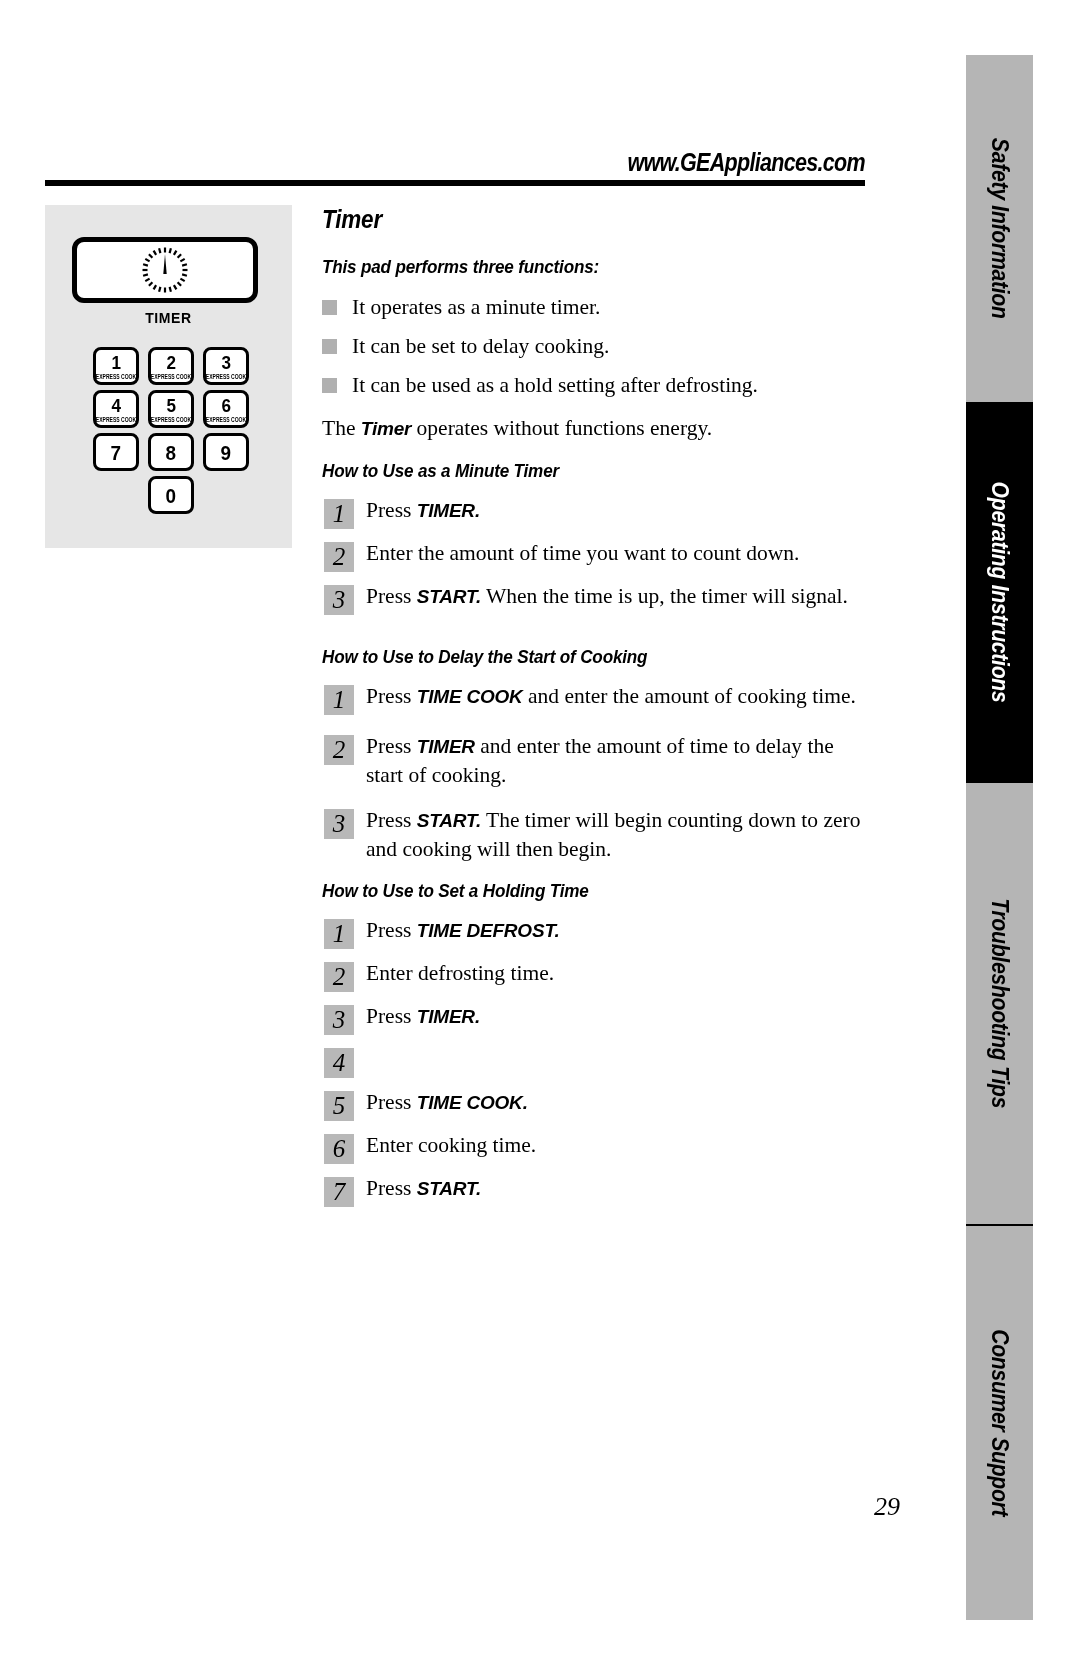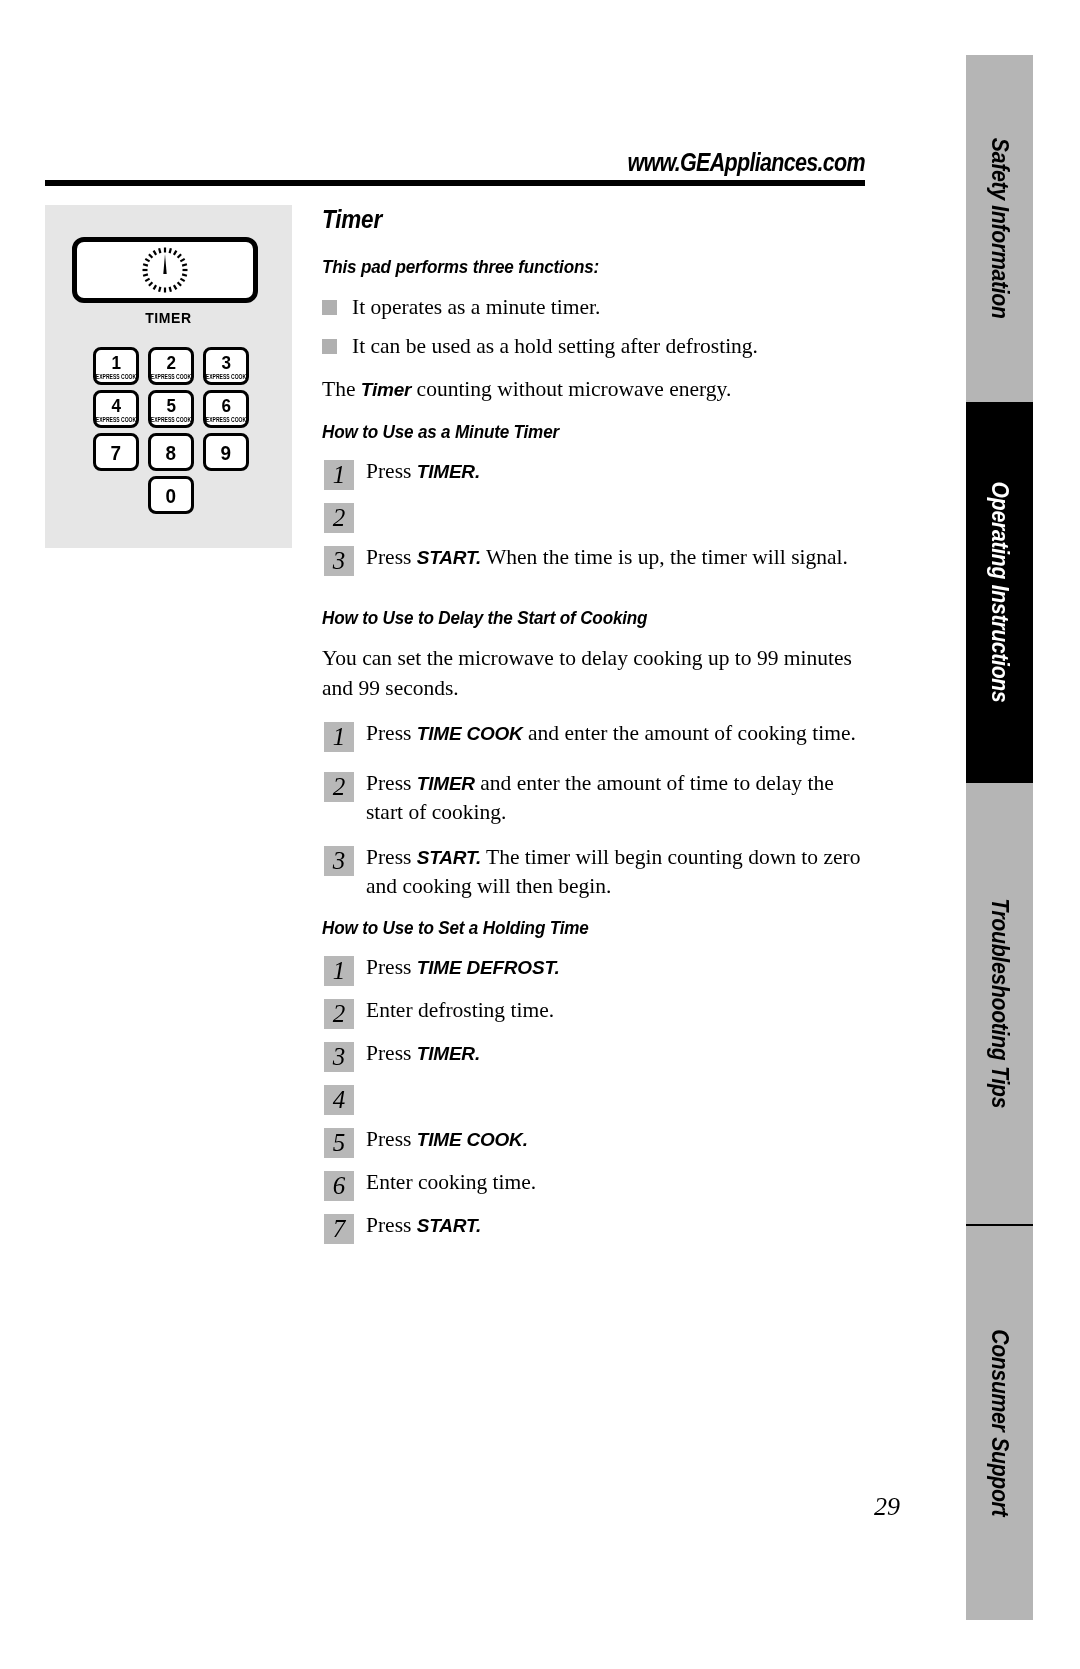--- a/index.html
+++ b/index.html
@@ -354,41 +354,44 @@
 
   <h2 class="sub-title tight">This pad performs three functions:</h2>
 
   <ul class="bullets">
     <li>
       <span class="sq"></span>
       <span>It operates as a minute timer.</span>
     </li>
     <li>
       <span class="sq"></span>
+      <span>It can be set to delay cooking.</span>
+    </li>
+    <li>
+      <span class="sq"></span>
       <span>It can be used as a hold setting after defrosting.</span>
     </li>
   </ul>
 
-  <p class="body-text gap"><span>The </span><span class="bc">Timer</span><span> counting without microwave energy.</span></p>
+  <p class="body-text gap"><span>The </span><span class="bc">Timer</span><span> operates without functions energy.</span></p>
 
   <h2 class="sub-title">How to Use as a Minute Timer</h2>
   <ol class="steps">
     <li>
       <span class="stepnum">1</span><span>Press </span><span class="bc">TIMER.</span><span></span>
     </li>
     <li>
-      <span class="stepnum">2</span><span class="bc"></span><span></span>
+      <span class="stepnum">2</span><span>Enter the amount of time you want to count down.</span><span class="bc"></span><span></span>
     </li>
     <li>
       <span class="stepnum">3</span><span>Press </span><span class="bc">START.</span><span> When the time is up, the timer will signal.</span>
     </li>
   </ol>
 
   <h2 class="sub-title spaced">How to Use to Delay the Start of Cooking</h2>
-  <p class="body-text gap">You can set the microwave to delay cooking up to 99 minutes and 99 seconds.</p>
   <ol class="steps loose">
     <li>
       <span class="stepnum">1</span><span>Press </span><span class="bc">TIME COOK</span><span> and enter the amount of cooking time.</span>
     </li>
     <li>
       <span class="stepnum">2</span><span>Press </span><span class="bc">TIMER</span><span> and enter the amount of time to delay the start of cooking.</span>
     </li>
     <li>
       <span class="stepnum">3</span><span>Press </span><span class="bc">START.</span><span> The timer will begin counting down to zero and cooking will then begin.</span>
     </li>

